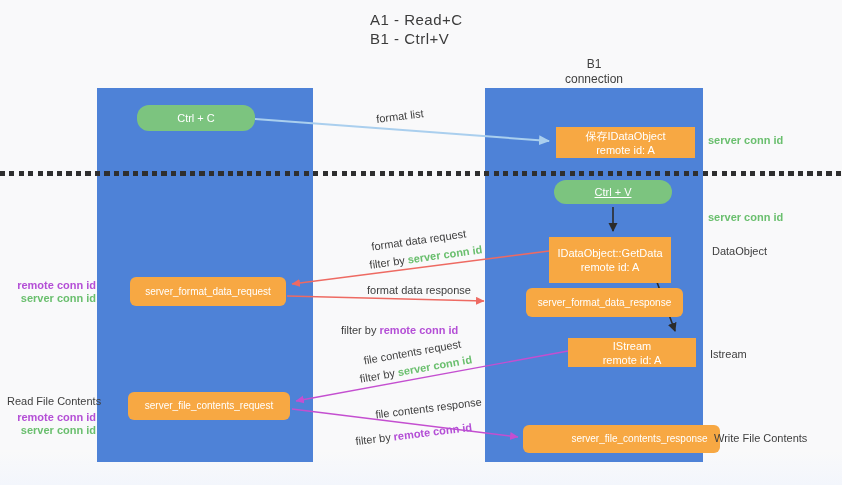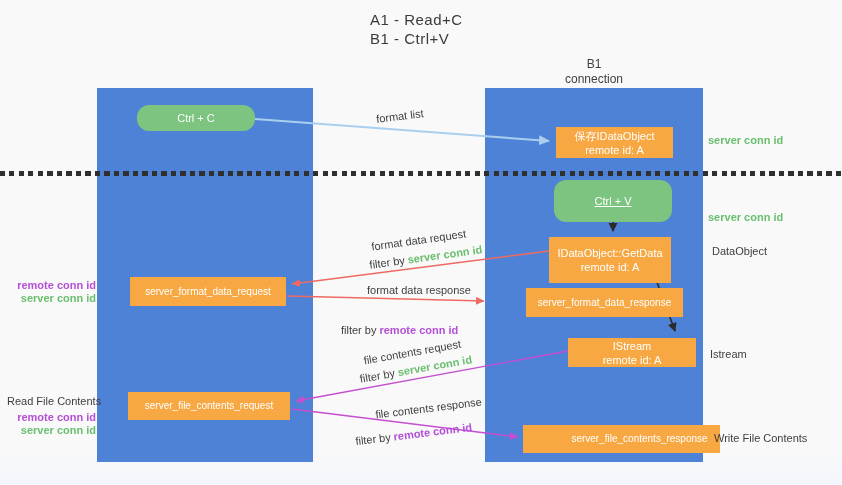--- a/index.html
+++ b/index.html
@@ -16,21 +16,21 @@
   .lane-header{position:absolute;top:57px;width:100px;text-align:center;font-size:12px;line-height:15px;color:#3f3f3f;z-index:2;}
   .lane-header-a1{left:147px;}
   .lane-header-b1{left:544px;}
   .divider{position:absolute;left:0;top:171px;width:842px;height:5px;z-index:2;
     background:repeating-linear-gradient(90deg,#2f2f2f 0 5px,transparent 5px 9.5px);}
   svg.arrows{position:absolute;left:0;top:0;z-index:3;}
   .node{position:absolute;z-index:4;display:flex;flex-direction:column;align-items:center;justify-content:center;
     color:#fff;font-size:11px;line-height:14px;text-align:center;white-space:nowrap;}
   .node.green{background:#7cc47f;border-radius:12px;}
   .node.orange{background:#f7a843;}
-  .node.long{font-size:10px;}
+  .node.long{font-size:10px;border-radius:6px;}
   .lbl{position:absolute;z-index:4;font-size:11px;color:#3e3e3e;white-space:nowrap;}
   .lbl .pre{margin-right:3px;}
   .green-t{color:#6abf6e;font-weight:bold;}
   .purple-t{color:#b44fd6;font-weight:bold;}
   .r7{transform:rotate(-7deg);}
   .r8{transform:rotate(-8deg);}
   .r10{transform:rotate(-10deg);}
   .side-block{position:absolute;left:0;width:96px;text-align:right;font-size:11px;line-height:13px;z-index:4;}
 </style>
 </head>
@@ -73,25 +73,25 @@
     <line x1="651" y1="266" x2="675" y2="331" stroke="#2b2b2b" stroke-width="1.6" marker-end="url(#mBlack)"></line>
     <line x1="549" y1="251" x2="292" y2="284" stroke="#ee6a62" stroke-width="1.6" marker-end="url(#mRed)"></line>
     <line x1="287" y1="296" x2="484" y2="301" stroke="#ee6a62" stroke-width="1.6" marker-end="url(#mRed)"></line>
     <line x1="568" y1="351" x2="296" y2="401" stroke="#c44fd0" stroke-width="1.4" marker-end="url(#mMag)"></line>
     <line x1="292" y1="409" x2="518" y2="437" stroke="#c44fd0" stroke-width="1.4" marker-end="url(#mMag)"></line>
   </svg>
 
   <div class="node green" style="left:137px;top:105px;width:118px;height:26px;">
     <div>Ctrl + C</div>
   </div>
-  <div class="node orange" style="left:556px;top:127px;width:117px;height:31px;">
+  <div class="node orange" style="left:556px;top:127px;width:139px;height:31px;">
     <div>保存IDataObject</div>
     <div>remote id: A</div>
   </div>
-  <div class="node green" style="left:554px;top:180px;width:118px;height:42px;text-decoration:underline;">
+  <div class="node green" style="left:554px;top:180px;width:118px;height:24px;text-decoration:underline;">
     <div>Ctrl + V</div>
   </div>
   <div class="node orange" style="left:549px;top:237px;width:122px;height:46px;align-items:center;">
     <div>IDataObject::GetData</div>
     <div>remote id: A</div>
   </div>
   <div class="node orange long" style="left:130px;top:277px;width:156px;height:29px;">
     <div>server_format_data_request</div>
   </div>
   <div class="node orange long" style="left:488px;top:288px;width:157px;height:29px;margin-left:38px;">

